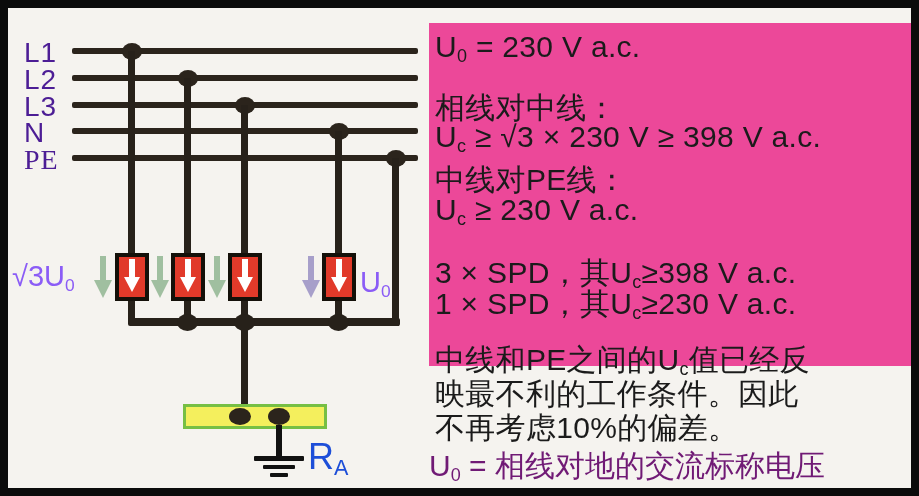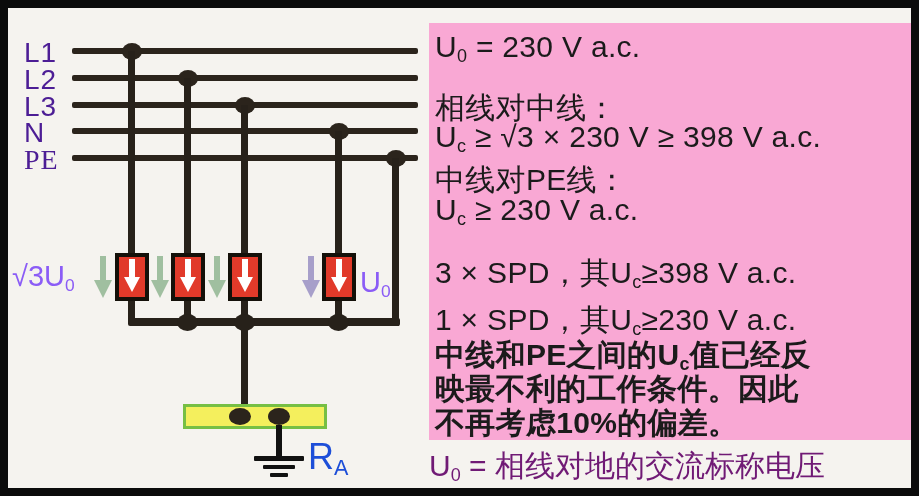--- a/index.html
+++ b/index.html
@@ -39,29 +39,29 @@
     border: 3px solid #76bf44;
   }
   .bardot { width: 22px; height: 17px; border-radius: 50%; background: #2b241c; }
   .gnd-bar { background: #111; border-radius: 1px; }
 
   .dia-label { font-size: 29px; color: #8b5cf6; white-space: nowrap; }
   .sub { font-size: 0.6em; vertical-align: -0.28em; }
 
   
   .panel {
-    left: 421px; top: 15px; width: 486px; height: 417px;
-    background: #f9a8d4;
+    left: 421px; top: 15px; width: 486px; height: 343px;
+    background: #ec4899;
   }
   .pline {
     position: absolute; left: 6px;
     font-size: 30px; color: #1b1b1b; white-space: nowrap;
     letter-spacing: 0.3px;
   }
-  .para { line-height: 34px; font-weight: bold; }
+  .para { line-height: 44px; }
   .bottom-line {
     left: 421px; top: 438px;
     font-size: 30px; color: #701a75; white-space: nowrap;
   }
 </style>
 </head>
 <body>
 
 <div class="frame">
 
@@ -159,21 +159,21 @@
     <div class="abs dia-label" style="left:300px; top:428px; font-size:36px; color:#1d4ed8;"><span>R</span><span class="sub">A</span></div>
   </div>
 
   <div class="abs panel">
     <div class="pline" style="top:7px;"><span>U</span><span class="sub">0</span><span> = 230 V a.c.</span></div>
     <div class="pline" style="top:65px;"><span>相线对中线：</span></div>
     <div class="pline" style="top:97px;"><span>U</span><span class="sub">c</span><span> ≥ √3 × 230 V ≥ 398 V a.c.</span></div>
     <div class="pline" style="top:137px;"><span>中线对PE线：</span></div>
     <div class="pline" style="top:170px;"><span>U</span><span class="sub">c</span><span> ≥ 230 V a.c.</span></div>
     <div class="pline" style="top:230px;"><span>3 × SPD，其U</span><span class="sub">c</span><span>≥398 V a.c.</span></div>
-    <div class="pline" style="top:277px;"><span>1 × SPD，其U</span><span class="sub">c</span><span>≥230 V a.c.</span></div>
+    <div class="pline" style="top:261px;"><span>1 × SPD，其U</span><span class="sub">c</span><span>≥230 V a.c.</span></div>
     <div class="pline para" style="top:315px;"><span>中线和PE之间的U</span><span class="sub">c</span><span>值已经反</span></div>
     <div class="pline para" style="top:349px;"><span>映最不利的工作条件。因此</span></div>
     <div class="pline para" style="top:383px;"><span>不再考虑10%的偏差。</span></div>
   </div>
 
   <div class="abs bottom-line"><span>U</span><span class="sub">0</span><span> = 相线对地的交流标称电压</span></div>
 
 </div>
 
 </body></html>

